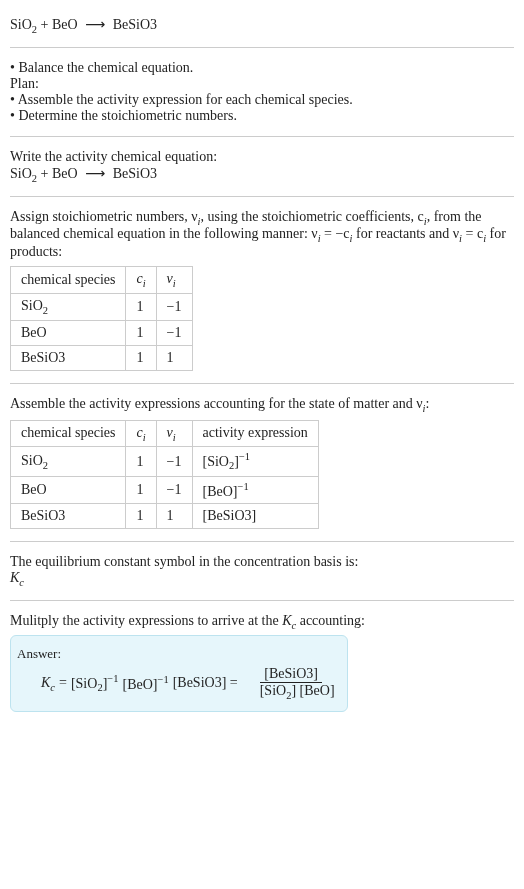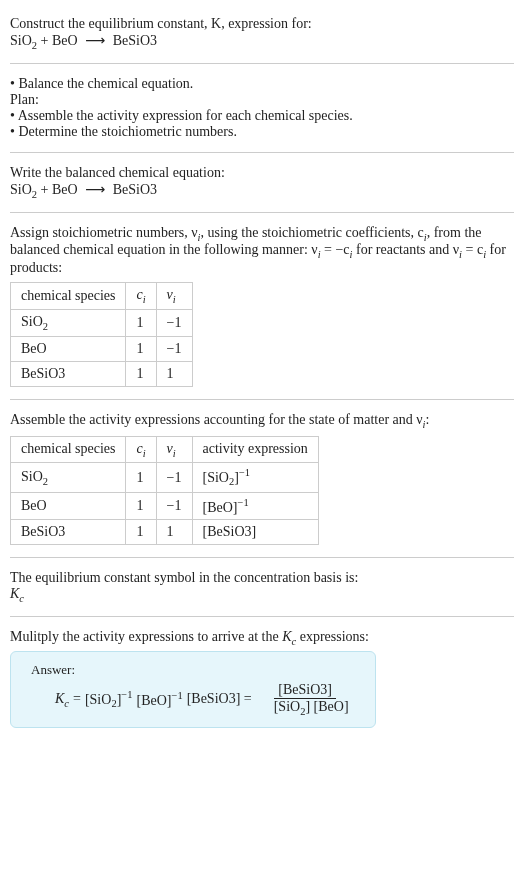--- a/index.html
+++ b/index.html
@@ -26,61 +26,58 @@
       padding: 4px 10px;
       text-align: left;
       font-weight: normal;
       margin-top: 7px;
     }
     table.data-table th { background: #fff; }
     .answer-box {
       background: #e6f6fb;
       border: 1px solid #bde3ef;
       border-radius: 6px;
-      padding: 10px 20px;
+      padding: 10px 6px;
       display: inline-block;
       margin-top: 4px;
     }
     .answer-label { font-size: 13px; margin-bottom: 4px; }
     .frac {
       display: inline-flex;
       flex-direction: column;
       align-items: center;
       vertical-align: middle;
       margin: 0 2px;
     }
     .frac .num { border-bottom: 1px solid #222; padding: 0 4px; }
     .frac .den { padding: 0 4px; margin-left: 12px; }
     .kc-row { display: flex; align-items: center; gap: 4px; padding-left: 24px; }
   </style>
 </head>
 <body>
 
 <div class="section">
   <div>
-    <span>Construct the equilibrium constant, K, expression for:</span>
-  </div>
-  <div>
     <span><span>SiO</span><span class="sub">2</span></span><span> + </span><span>BeO</span>
     <span class="arrow">⟶</span>
     <span>BeSiO3</span>
   </div>
 </div>
 <div class="divider"></div>
 
 <div class="section">
   <div>• Balance the chemical equation.</div>
   <div>Plan:</div>
   <div>• Assemble the activity expression for each chemical species.</div>
   <div>• Determine the stoichiometric numbers.</div>
 </div>
 <div class="divider"></div>
 
 <div class="section">
-  <div>Write the balanced chemical equation:</div>
+  <div>Write the activity chemical equation:</div>
   <div>
     <span><span>SiO</span><span class="sub">2</span></span><span> + </span><span>BeO</span>
     <span class="arrow">⟶</span>
     <span>BeSiO3</span>
   </div>
 </div>
 <div class="divider"></div>
 
 <div class="section">
   <div>
@@ -149,21 +146,21 @@
 <div class="divider"></div>
 
 <div class="section">
   <div>The equilibrium constant symbol in the concentration basis is:</div>
   <div><span class="italic">K</span><span class="italic sub">c</span></div>
 </div>
 <div class="divider"></div>
 
 <div class="section">
   <div>
-    <span>Mulitply the activity expressions to arrive at the </span><span class="italic">K</span><span class="italic sub">c</span><span> expressions:</span>
+    <span>Mulitply the activity expressions to arrive at the </span><span class="italic">K</span><span class="italic sub">c</span><span> accounting:</span>
   </div>
   <div class="answer-box">
     <div class="answer-label">Answer:</div>
     <div class="kc-row">
       <span><span class="italic">K</span><span class="italic sub">c</span></span>
       <span> = </span>
       <span><span>[SiO</span><span class="sub">2</span><span>]</span><span class="sup">−1</span></span>
       <span><span> [BeO]</span><span class="sup">−1</span></span>
       <span> [BeSiO3] = </span>
       <span class="frac">

